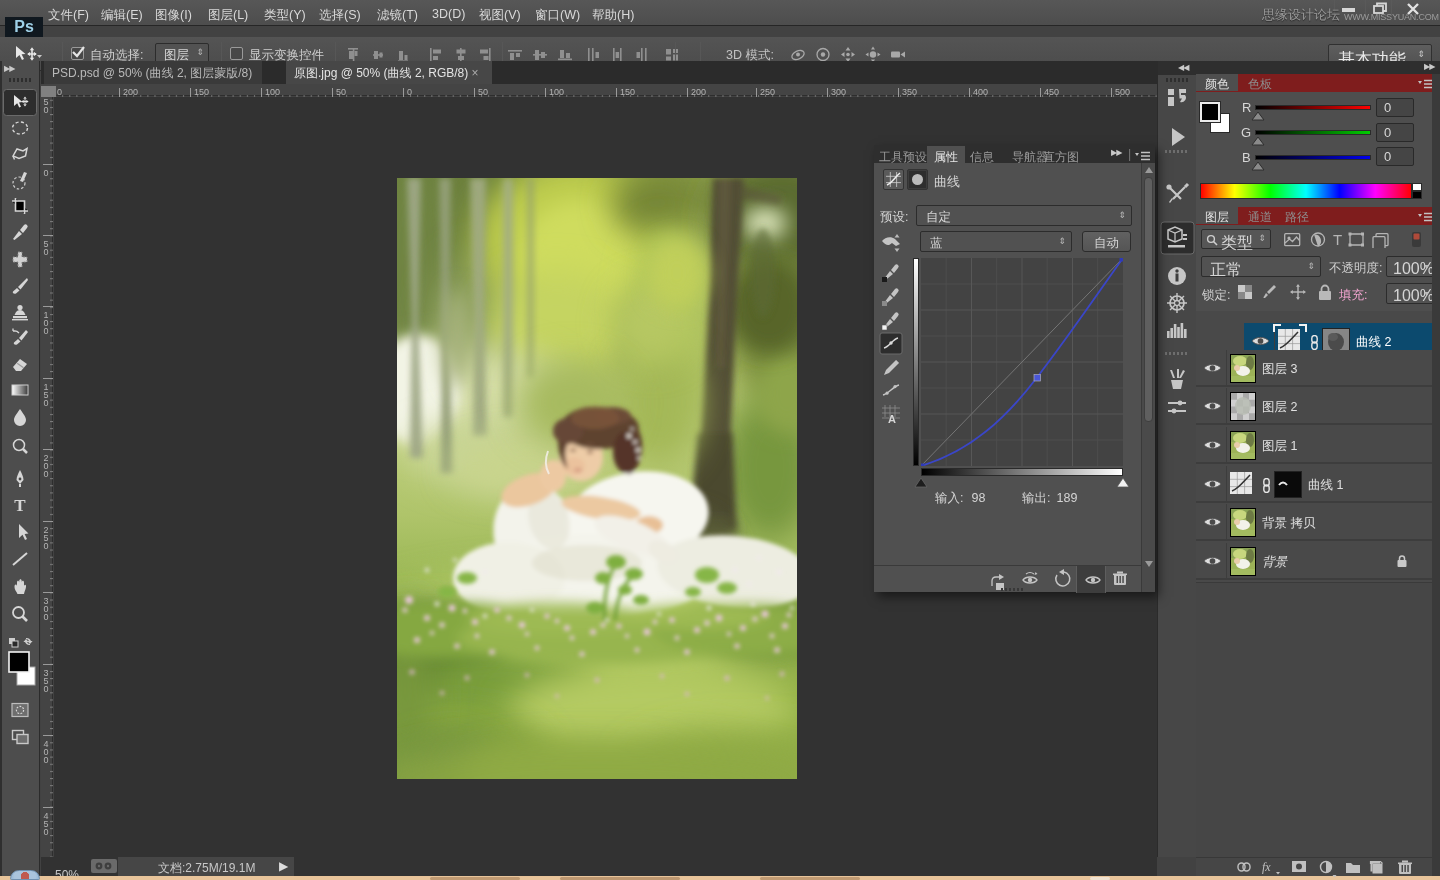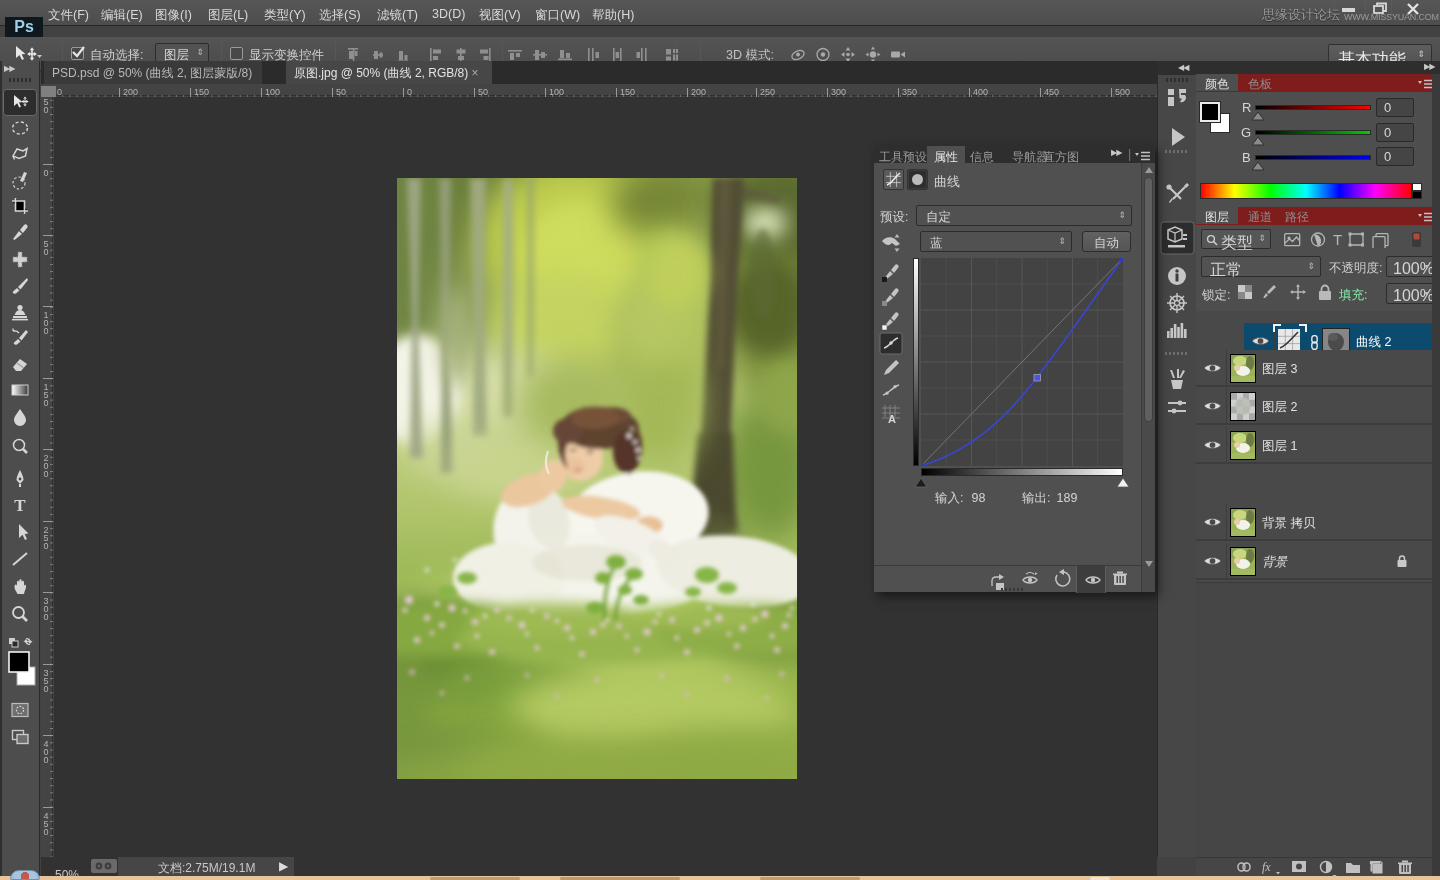--- a/index.html
+++ b/index.html
@@ -888,21 +888,21 @@
         <g transform="translate(52,0)" fill="#b9b9b9">
             <path d="M8 0 l2 2.8 h-4z M8 16 l2 -2.8 h-4z M0 8 l2.8 -2 v4z M16 8 l-2.8 -2 v4z"></path>
             <rect x="7.3" y="2" width="1.4" height="12"></rect>
             <rect x="2" y="7.3" width="12" height="1.4"></rect>
           </g>
         <g transform="translate(80,0)">
             <rect x="1" y="7" width="12" height="9" rx="1" fill="#b9b9b9"></rect>
             <path d="M3.5 7 V5 a3.5 3.5 0 0 1 7 0 V7" fill="none" stroke="#b9b9b9" stroke-width="1.8"></path>
           </g>
       </svg>
-      <span class="abs" style="left:143px;top:62px;color:#86efac;font-size:12.5px;">填充:</span>
+      <span class="abs" style="left:143px;top:62px;color:#f9a8d4;font-size:12.5px;">填充:</span>
       <div class="combo abs" style="left:190px;top:58px;width:48px;height:21px;">
           <span style="position:absolute;left:6px;top:3px;">100%</span>
           <span style="position:absolute;right:3px;top:6px;font-size:7px;color:#bbb;">▼</span>
         </div>
     </div>
 
     <div id="rows" class="abs" style="left:0;top:250px;width:244px;height:271px;background:#494949;">
       <div class="lrow" style="top:12px;background:#0c4a6e;margin-left:48px;">
         <svg class="eyeic" viewBox="0 0 16 10">
             <path d="M1 5 C4 1 12 1 15 5 C12 9 4 9 1 5Z" fill="#ddd" stroke="#555" stroke-width="0.8"></path>
@@ -978,20 +978,43 @@
               <rect width="24" height="27" fill="#9cb257"></rect>
               <rect width="24" height="10" fill="#8aa355"></rect>
               <ellipse cx="9" cy="6" rx="7" ry="5" fill="#c8d77e"></ellipse>
               <ellipse cx="19" cy="8" rx="4" ry="7" fill="#6d7a44"></ellipse>
               <ellipse cx="12" cy="16" rx="7" ry="5" fill="#f2f2ea"></ellipse>
               <ellipse cx="6" cy="13" rx="3" ry="3" fill="#e9ceab"></ellipse>
               <rect y="21" width="24" height="6" fill="#a3bb60"></rect>
             </svg></div>
         <span class="lname">图层 1</span>
       </div>
+      <div class="lrow" style="top:155px;">
+        <svg class="eyeic" viewBox="0 0 16 10">
+            <path d="M1 5 C4 1 12 1 15 5 C12 9 4 9 1 5Z" fill="#ddd" stroke="#555" stroke-width="0.8"></path>
+            <circle cx="8" cy="5" r="2.4" fill="#4a4a4a"></circle>
+          </svg>
+        <div class="cthumb" style="left:34px;top:6px;"><svg width="22" height="22" viewBox="0 0 22 22">
+              <rect width="22" height="22" fill="#e8e8e8"></rect>
+              <g stroke="#999" stroke-width="0.7">
+                <path d="M7.3 0 V22 M14.6 0 V22 M0 7.3 H22 M0 14.6 H22"></path>
+              </g>
+              <path d="M2 19 C8 17 14 9 20 3" stroke="#333" stroke-width="1.6" fill="none"></path>
+            </svg></div>
+        <svg class="chain" viewBox="0 0 8 14">
+            <g fill="none" stroke="#e8e8e8" stroke-width="1.3">
+              <rect x="1.5" y="0.5" width="5" height="7" rx="2.5"></rect>
+              <rect x="1.5" y="6.5" width="5" height="7" rx="2.5"></rect>
+            </g>
+          </svg>
+        <div class="mthumb" style="background:#0a0a0a;"><svg width="26" height="25">
+              <path d="M4 13 q4 -5 8 0" stroke="#e8e8e8" stroke-width="2" fill="none"></path>
+            </svg></div>
+        <span class="lname" style="left:112px;">曲线 1</span>
+      </div>
       <div class="lrow" style="top:193px;">
         <svg class="eyeic" viewBox="0 0 16 10">
             <path d="M1 5 C4 1 12 1 15 5 C12 9 4 9 1 5Z" fill="#ddd" stroke="#555" stroke-width="0.8"></path>
             <circle cx="8" cy="5" r="2.4" fill="#4a4a4a"></circle>
           </svg>
         <div class="pthumb"><svg width="24" height="27" viewBox="0 0 24 27">
               <rect width="24" height="27" fill="#9cb257"></rect>
               <rect width="24" height="10" fill="#8aa355"></rect>
               <ellipse cx="9" cy="6" rx="7" ry="5" fill="#c8d77e"></ellipse>
               <ellipse cx="19" cy="8" rx="4" ry="7" fill="#6d7a44"></ellipse>

